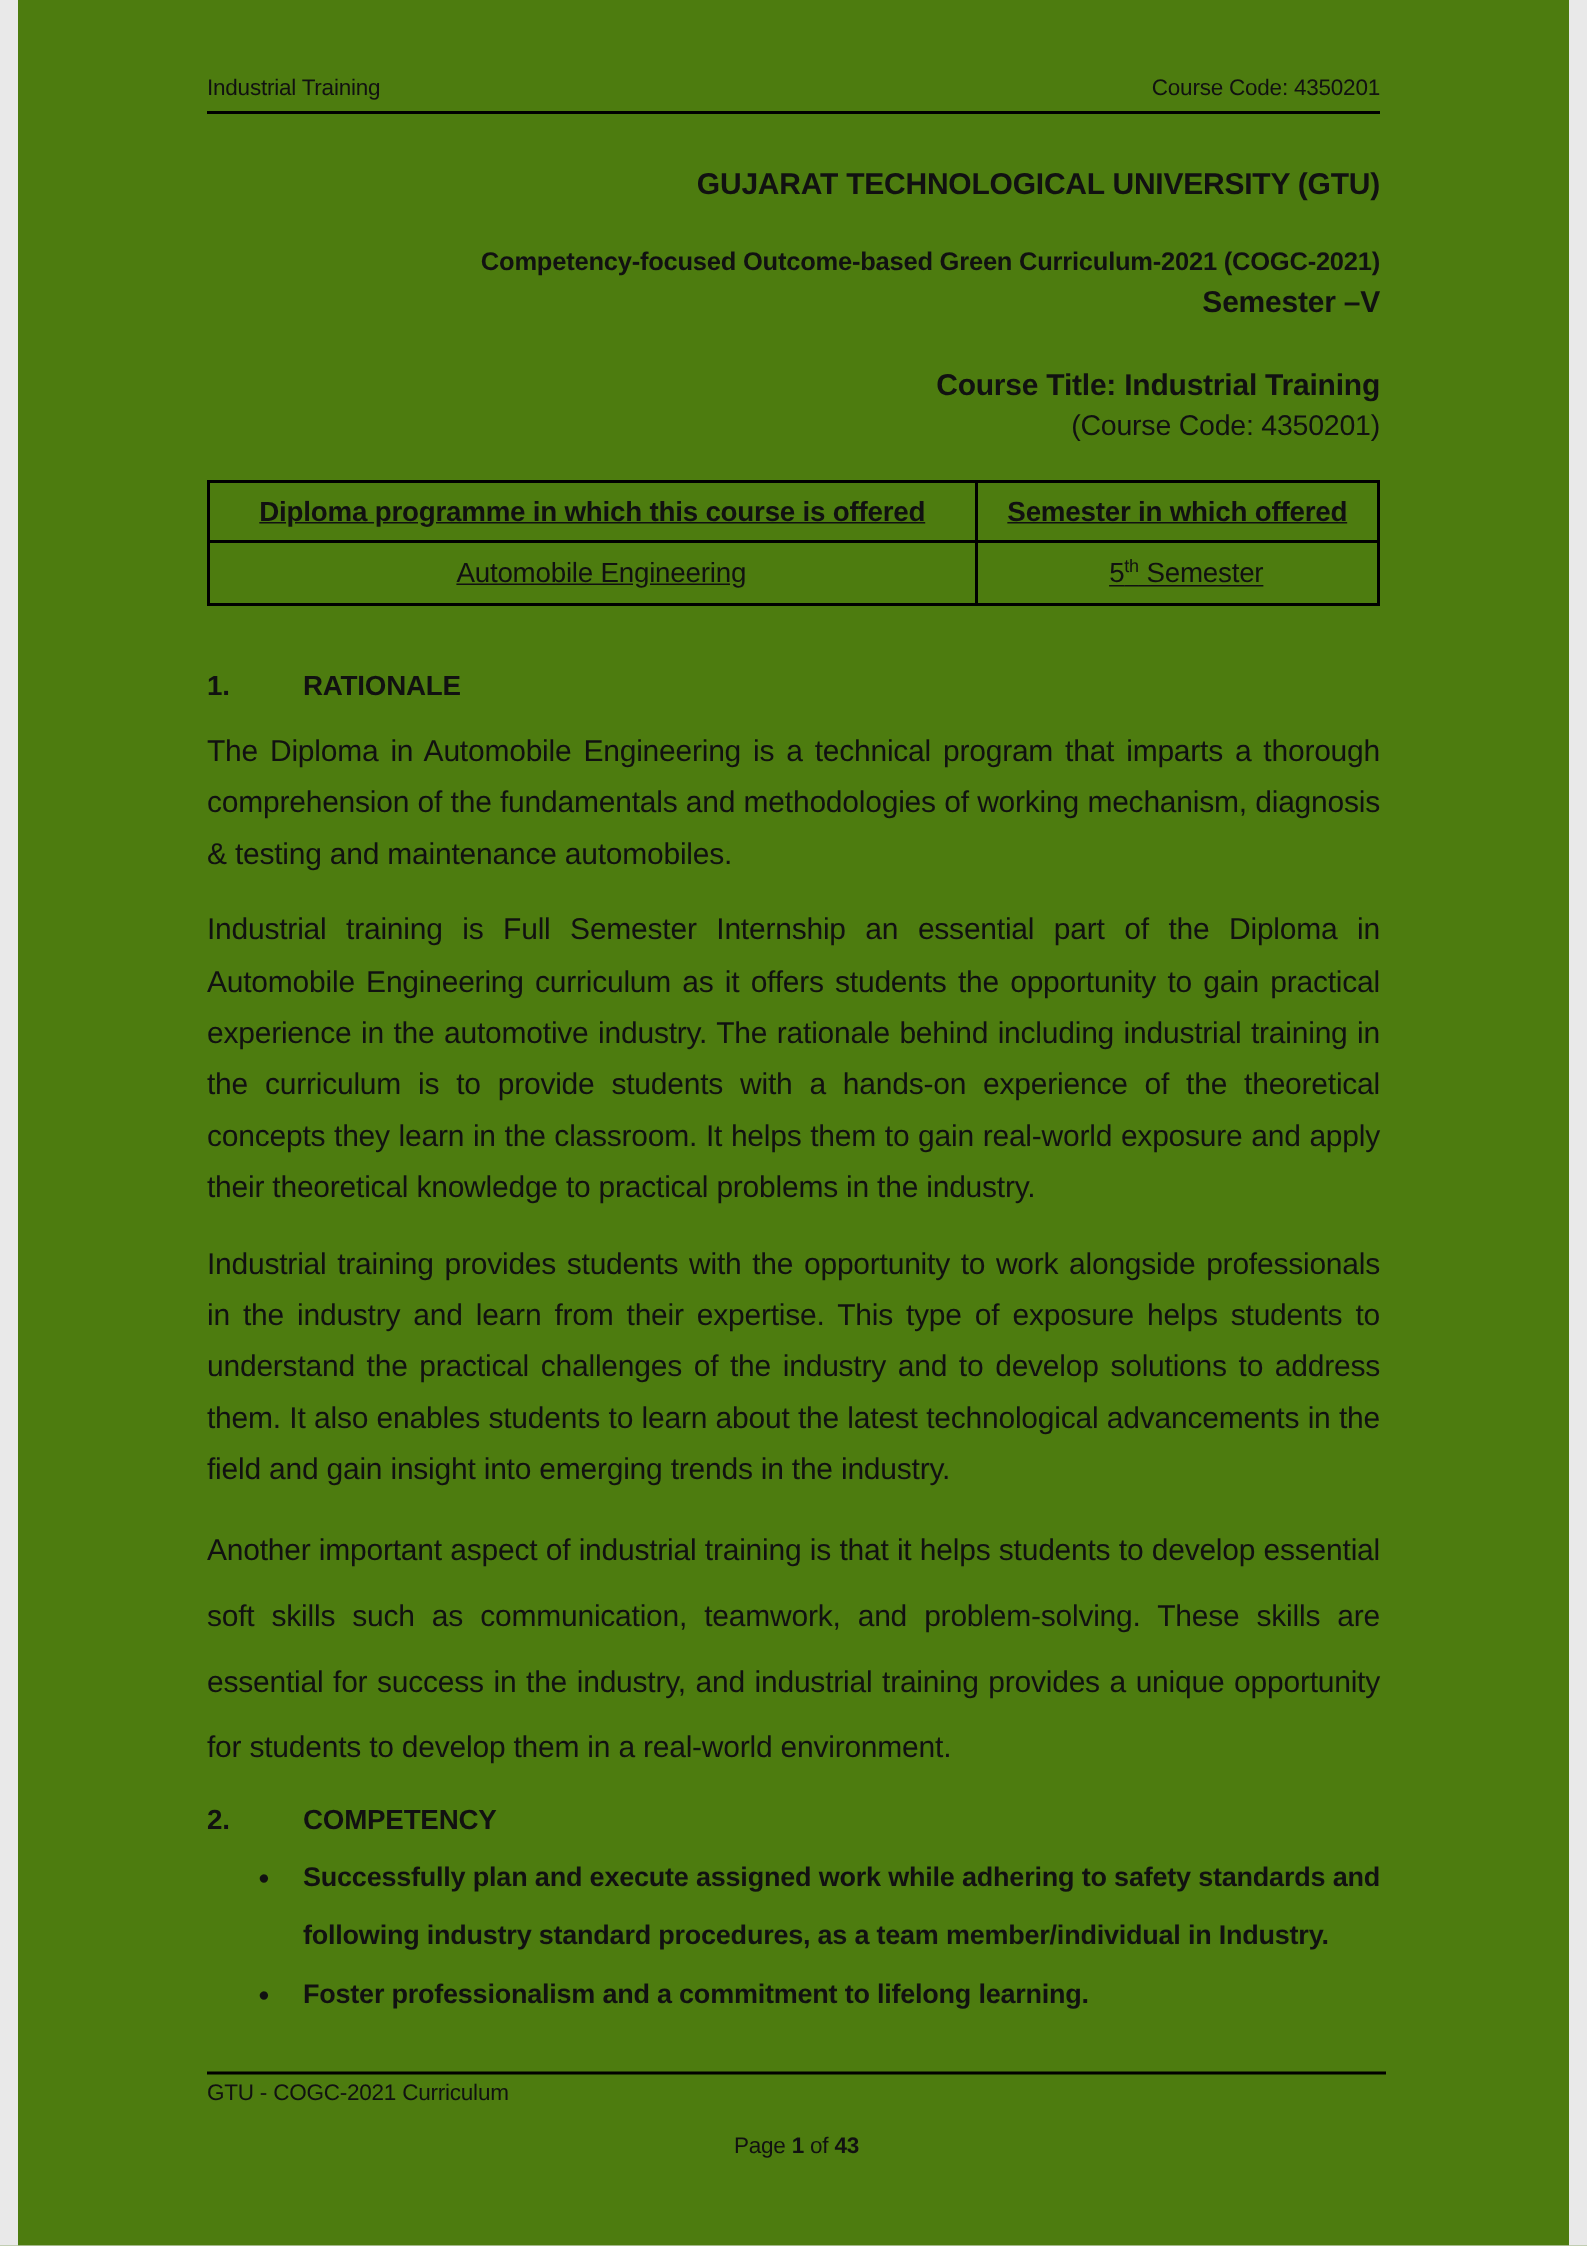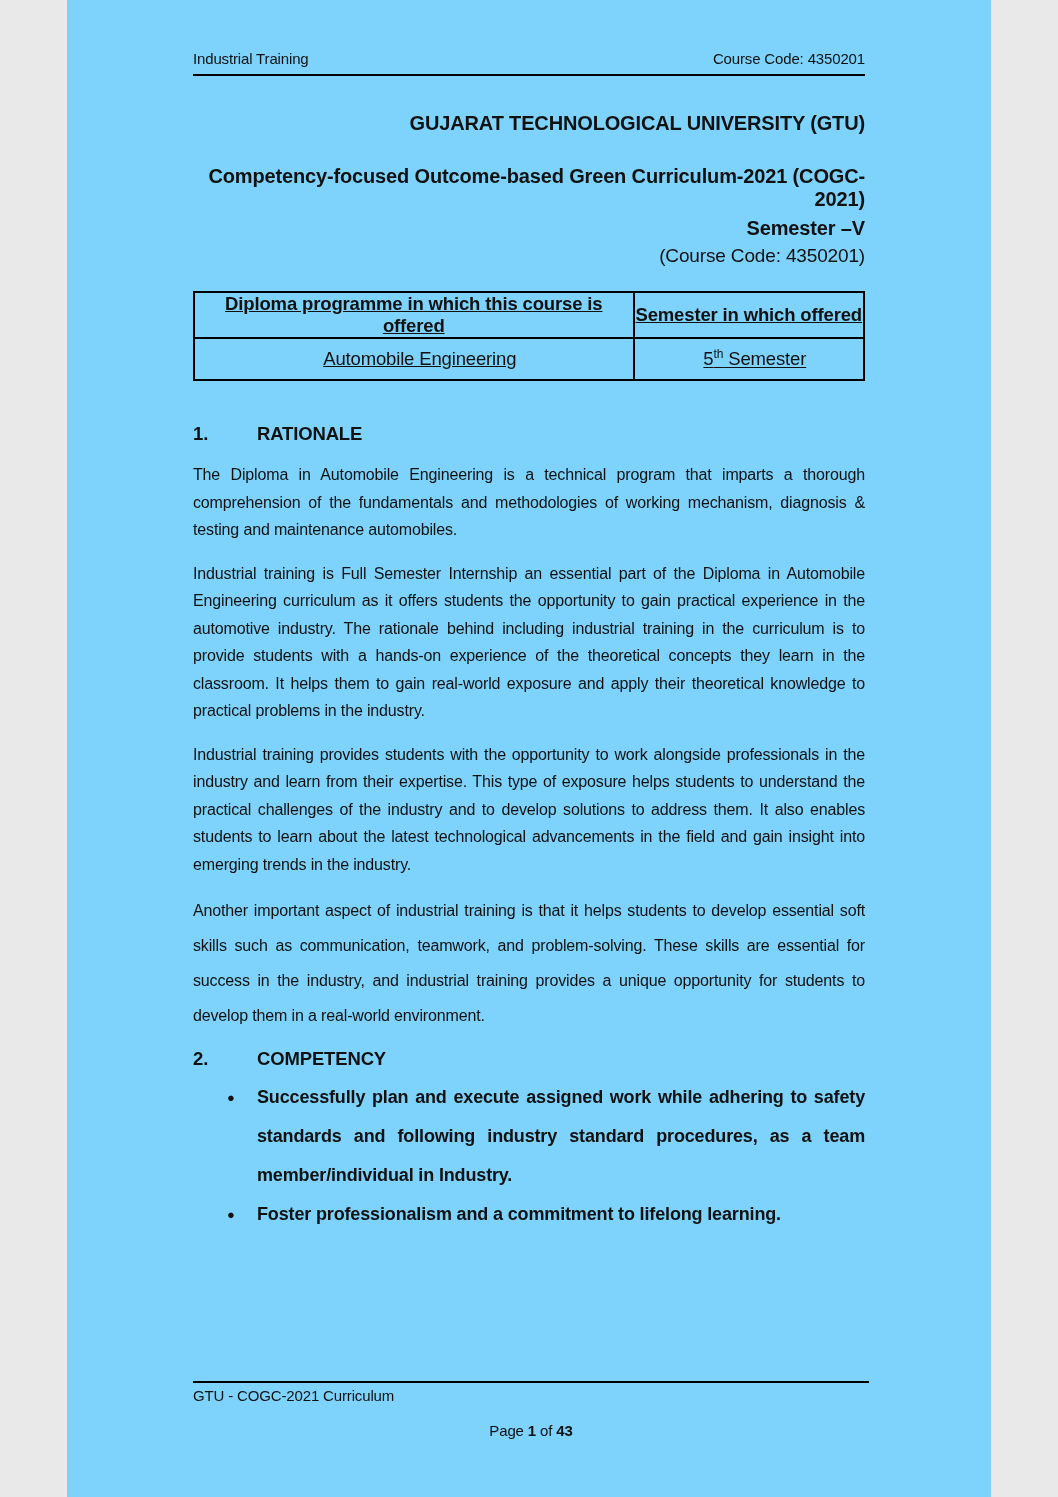--- a/index.html
+++ b/index.html
@@ -1,43 +1,43 @@
 <!DOCTYPE html>
 <html><head>
 <meta charset="utf-8">
 <style>
   * { margin: 0; padding: 0; box-sizing: border-box; }
   html, body { background: #e9e9e9; }
   body { font-family: "Liberation Sans", sans-serif; color: #111; }
 
   .page {
     position: relative;
-    width: 924px;
+    width: 1034px;
     height: 1497px;
     margin: 0 auto;
-    background: #7dd3fc;
+    background: #4d7c0f;
     padding: 50px 126px 0 126px;
     letter-spacing: -0.15px;
     overflow: hidden;
   }
 
   
   .doc-header {
     display: flex;
     justify-content: space-between;
     align-items: flex-end;
     font-size: 15px;
     padding-bottom: 7px;
     border-bottom: 2px solid #000;
   }
 
   
   .title-block { text-align: right; font-weight: bold; }
   .t-university { margin-top: 36px; font-size: 20px; }
-  .t-curriculum { margin-top: 30px; font-size: 20px; }
+  .t-curriculum { margin-top: 30px; font-size: 17px; }
   .t-semester   { margin-top: 6px;  font-size: 20px; }
   .t-course     { margin-top: 32px; font-size: 20px; }
   .t-code       { margin-top: 5px;  font-size: 19px; font-weight: normal; }
 
   
   table.offer {
     width: 100%;
     margin-top: 24px;
     border-collapse: collapse;
     font-size: 18.5px;
@@ -56,21 +56,21 @@
 
   
   .section-heading {
     font-weight: bold;
     font-size: 18.5px;
     margin-top: 42px;
   }
   .section-heading .sec-num { display: inline-block; width: 64px; }
 
   p.body-para {
-    font-size: 16px;
+    font-size: 20px;
     text-align: justify;
     line-height: 1.72;
     margin-top: 16px;
   }
   p.body-para.wide { line-height: 2.18; }
 
   .competency-heading { margin-top: 14px; }
 
   ul.bullets { list-style: none; margin-top: 8px; }
   ul.bullets li {
@@ -107,20 +107,21 @@
 
   <div class="doc-header">
     <span>Industrial Training</span>
     <span>Course Code: 4350201</span>
   </div>
 
   <div class="title-block">
     <div class="t-university">GUJARAT TECHNOLOGICAL UNIVERSITY (GTU)</div>
     <div class="t-curriculum">Competency-focused Outcome-based Green Curriculum-2021 (COGC-2021)</div>
     <div class="t-semester">Semester –V</div>
+    <div class="t-course">Course Title: Industrial Training</div>
     <div class="t-code">(Course Code: 4350201)</div>
   </div>
 
   <table class="offer">
     <thead>
       <tr>
         <th class="col-programme">Diploma programme in which this course is offered</th>
         <th class="col-semester">Semester in which offered</th>
       </tr>
     </thead>

